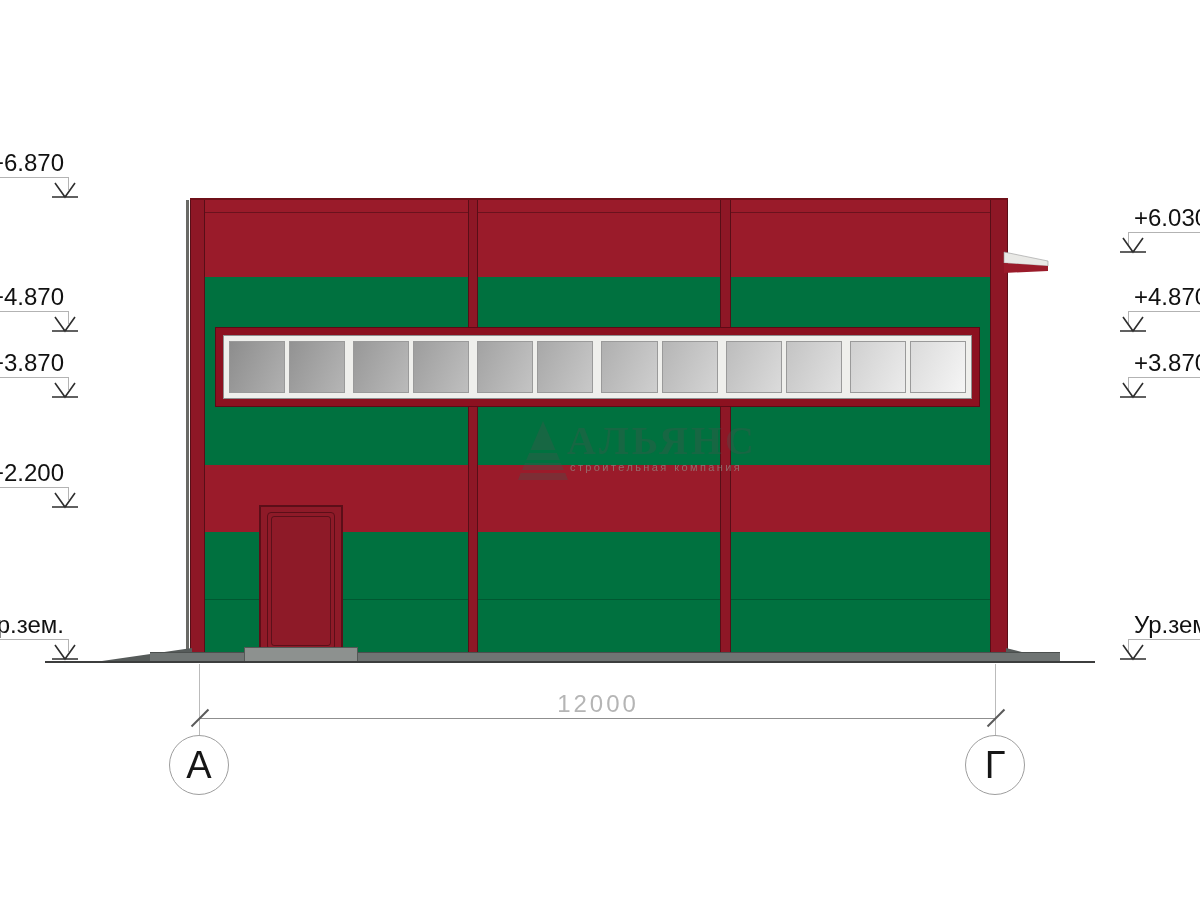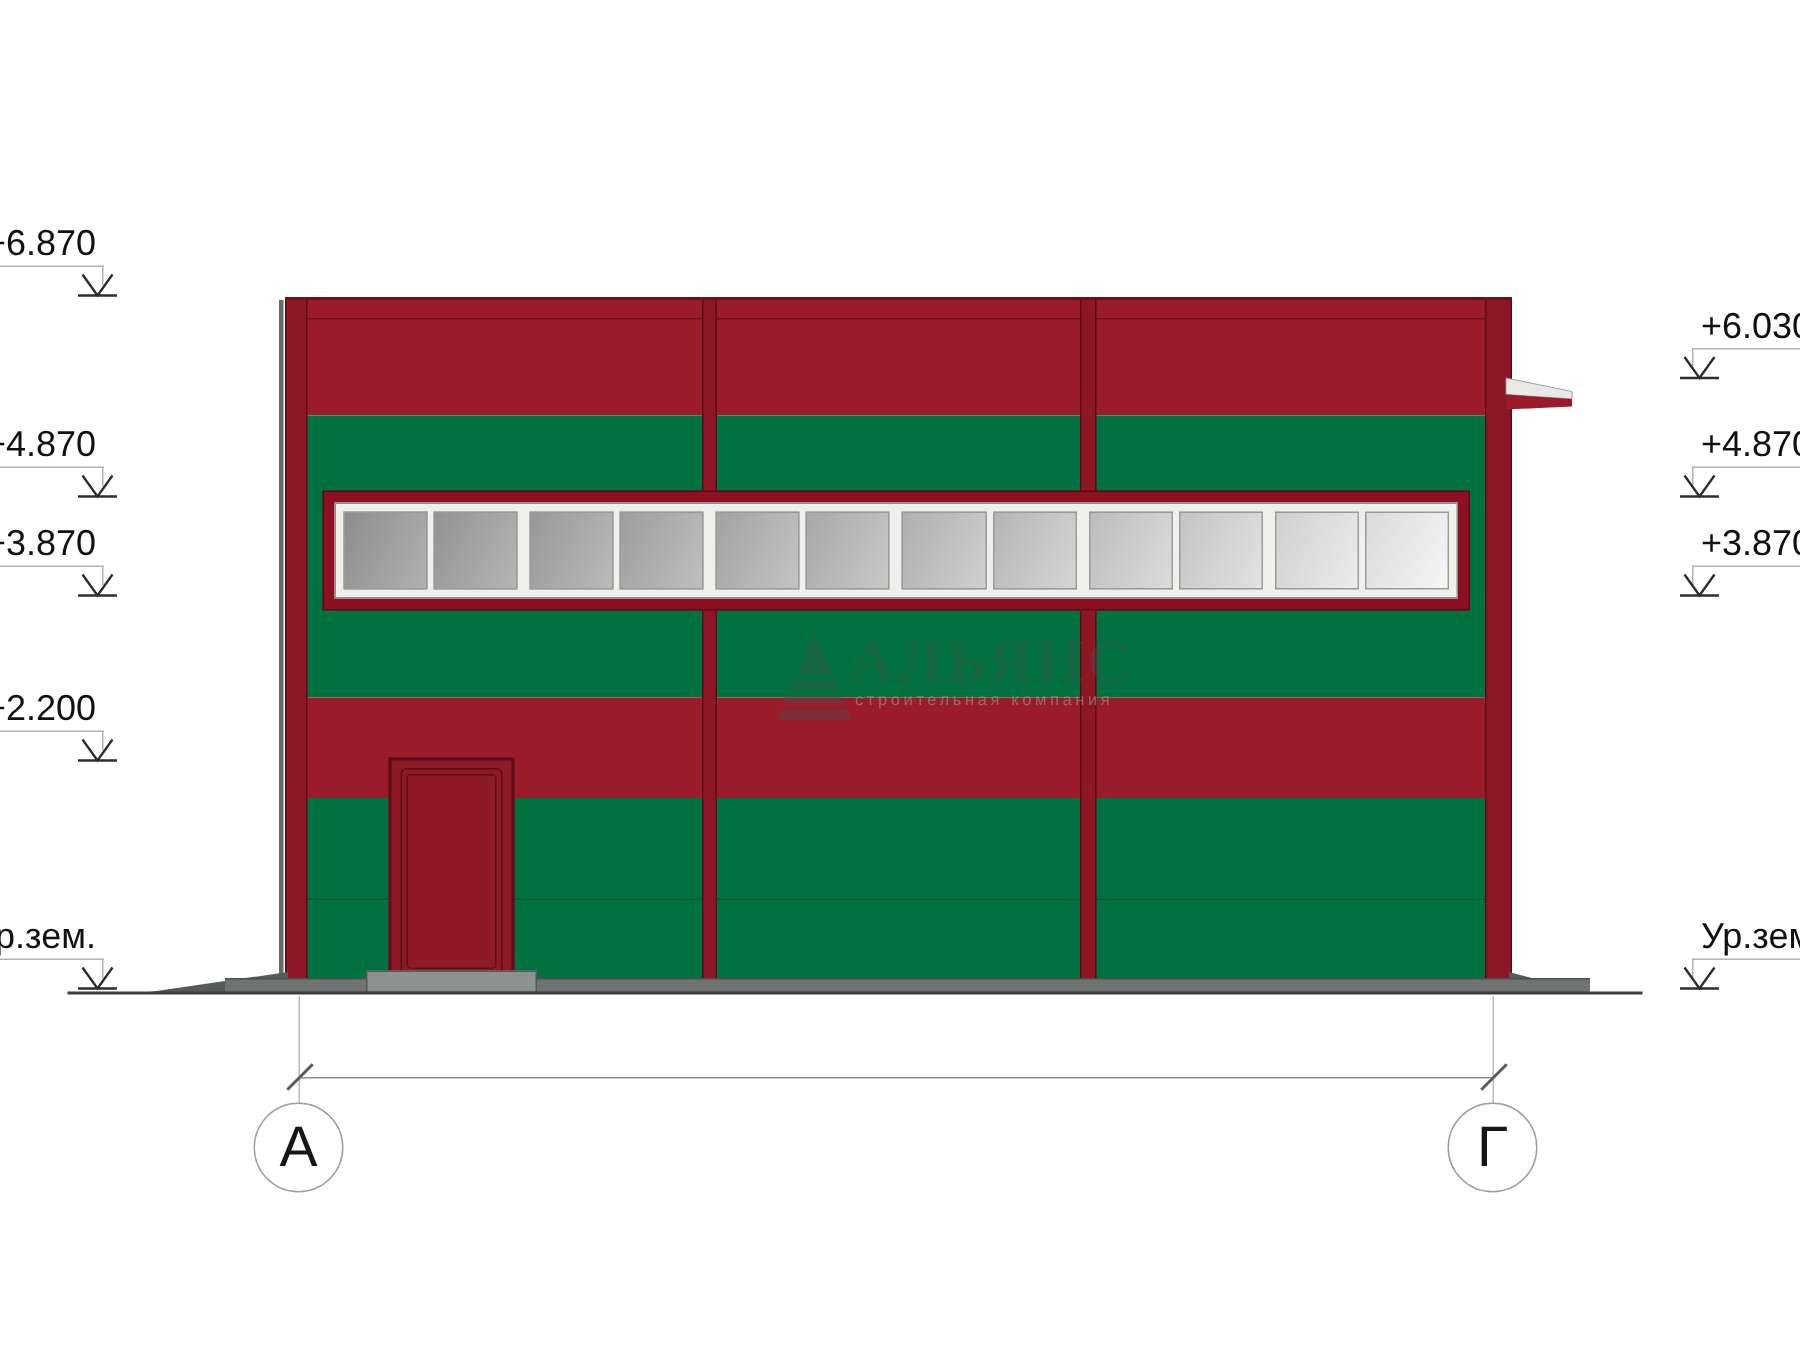--- a/index.html
+++ b/index.html
@@ -151,20 +151,21 @@
   <div class="wedge r"></div>
   <div class="platform"></div>
   <div class="threshold"></div>
   <div class="ground-line"></div>
 
   <div class="ax-ext" style="left:199px;top:664px;height:72px;"></div>
   <div class="ax-ext" style="left:995px;top:664px;height:72px;"></div>
   <div class="dim-line"></div>
   <div class="tick" style="left:188px;top:717px;"></div>
   <div class="tick" style="left:984px;top:717px;"></div>
+  <div class="dim-label">12000</div>
 
   <div class="axis-circle" style="left:169px;">
     <span>А</span>
   </div>
   <div class="axis-circle" style="left:965px;">
     <span>Г</span>
   </div>
 
   <div class="em left" style="top:149px;">
     <div class="em-label">+6.870</div>

